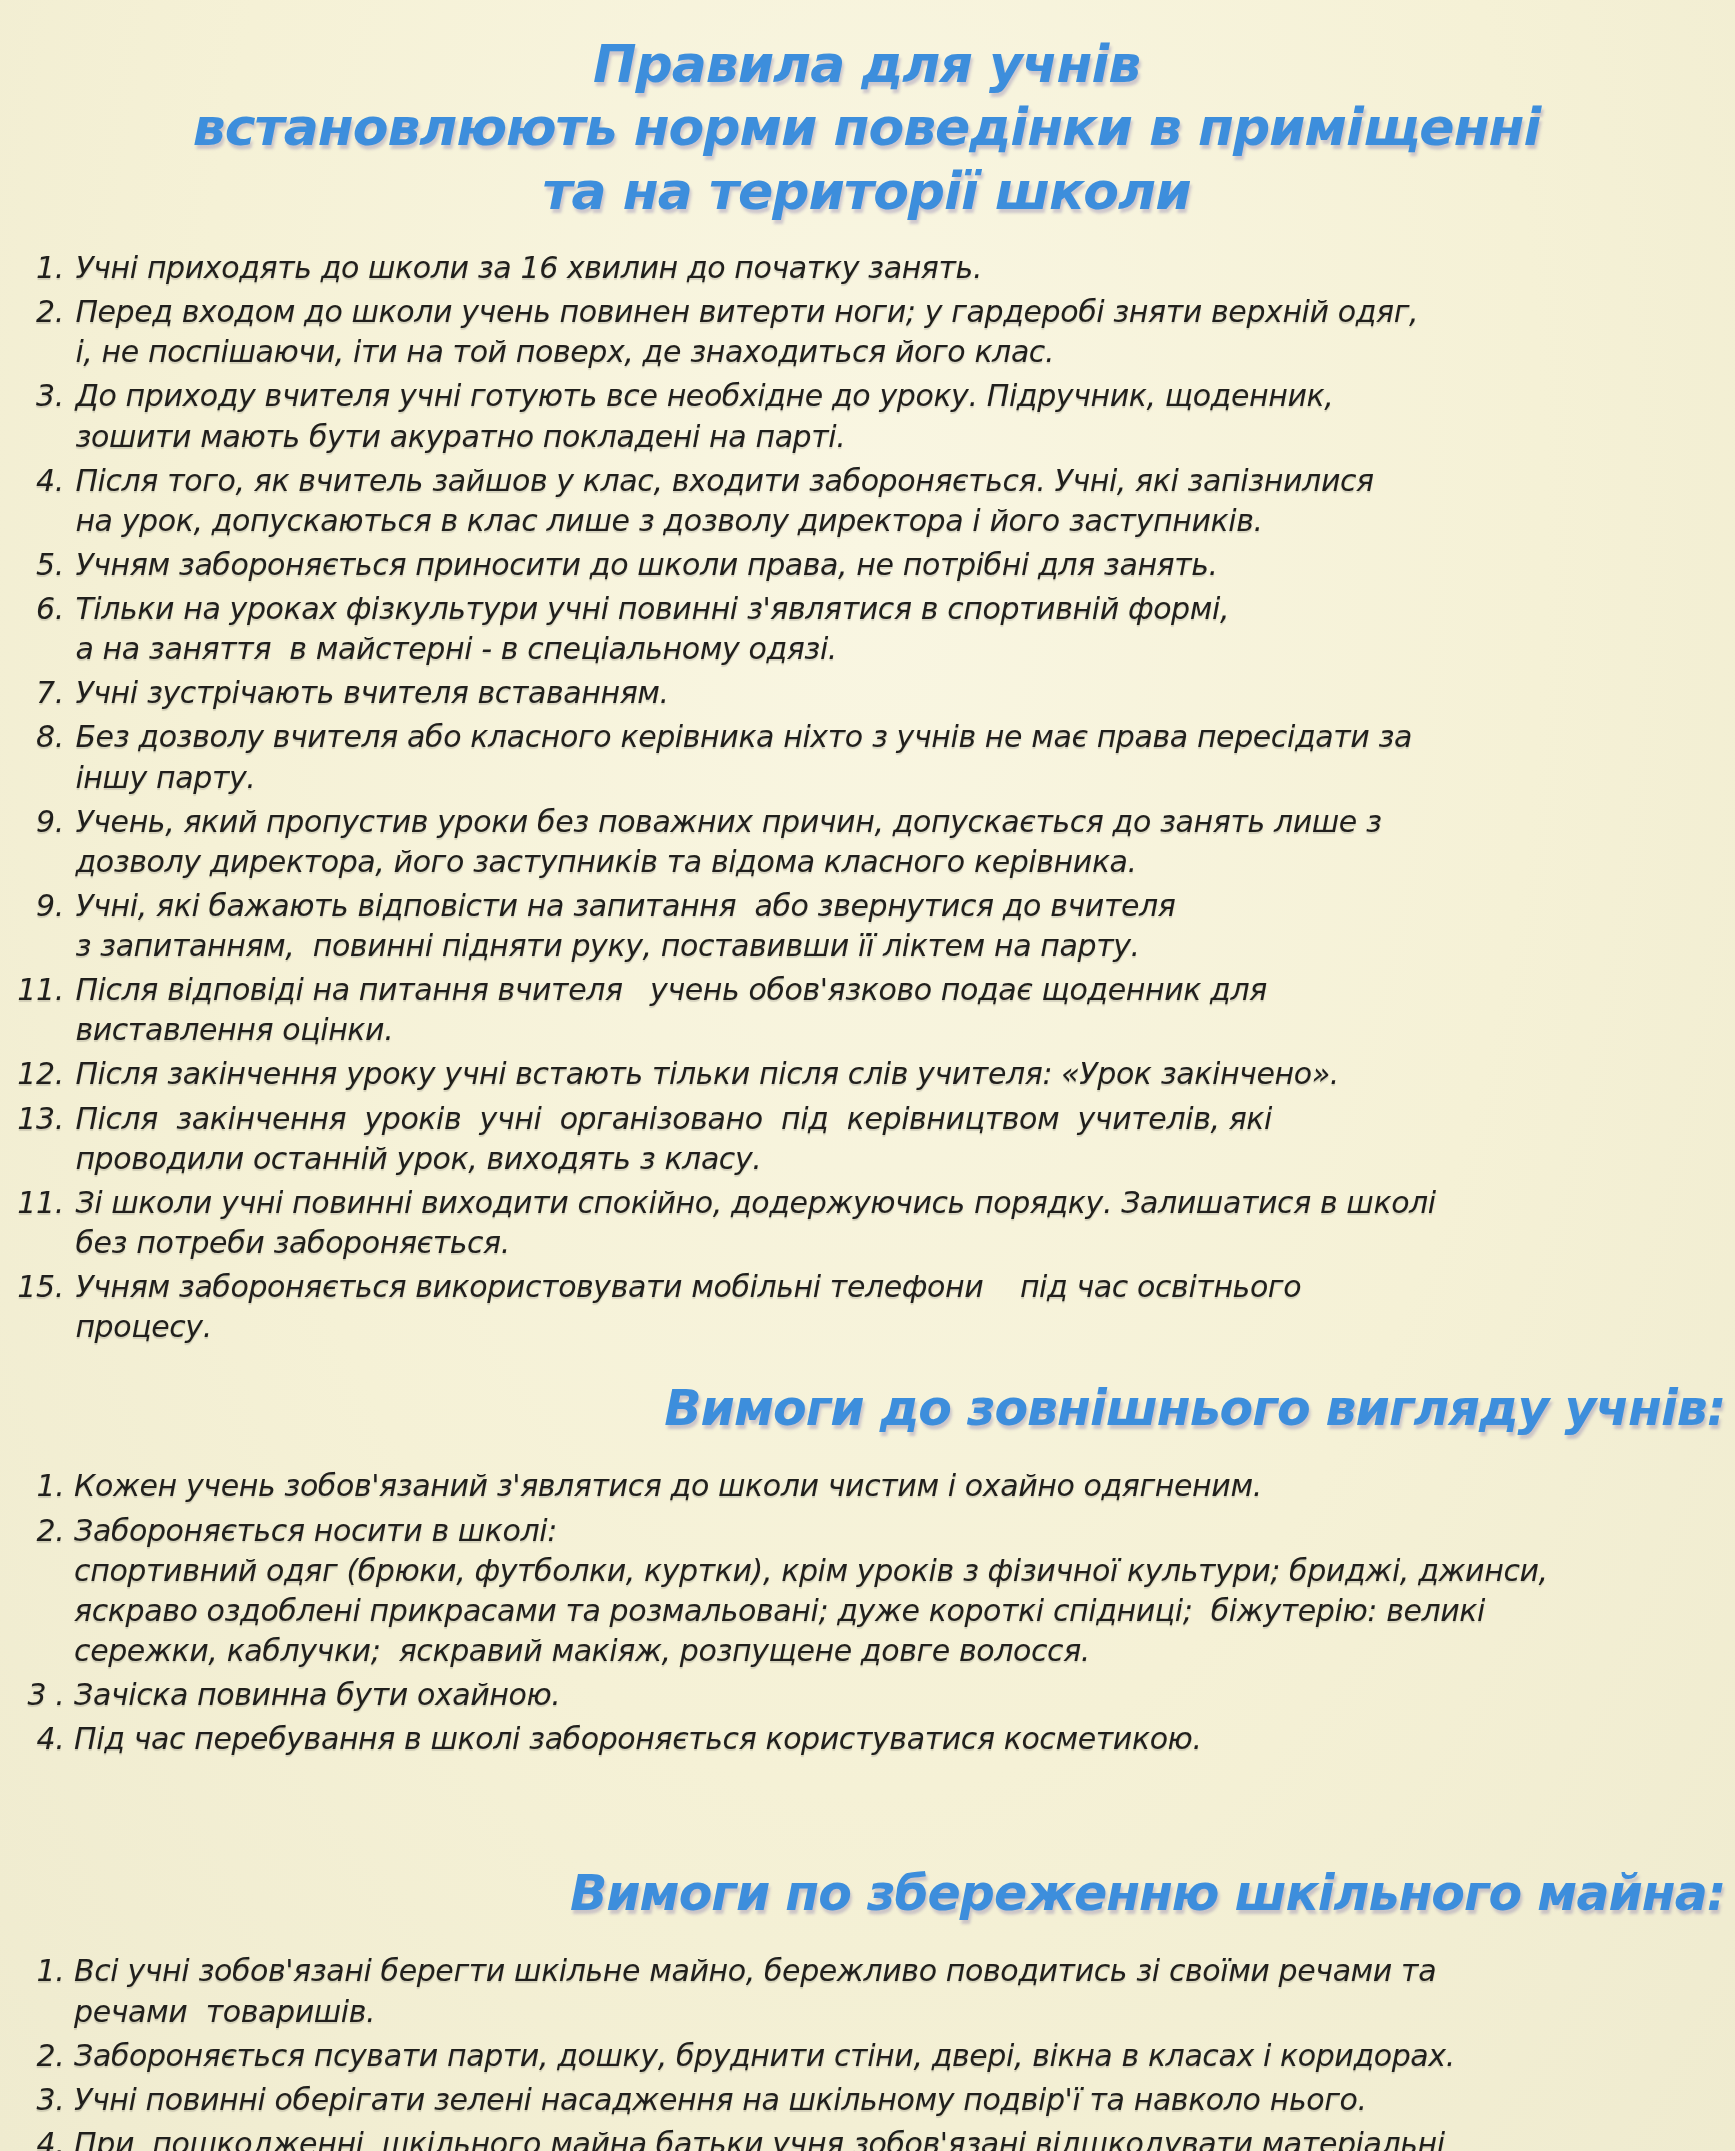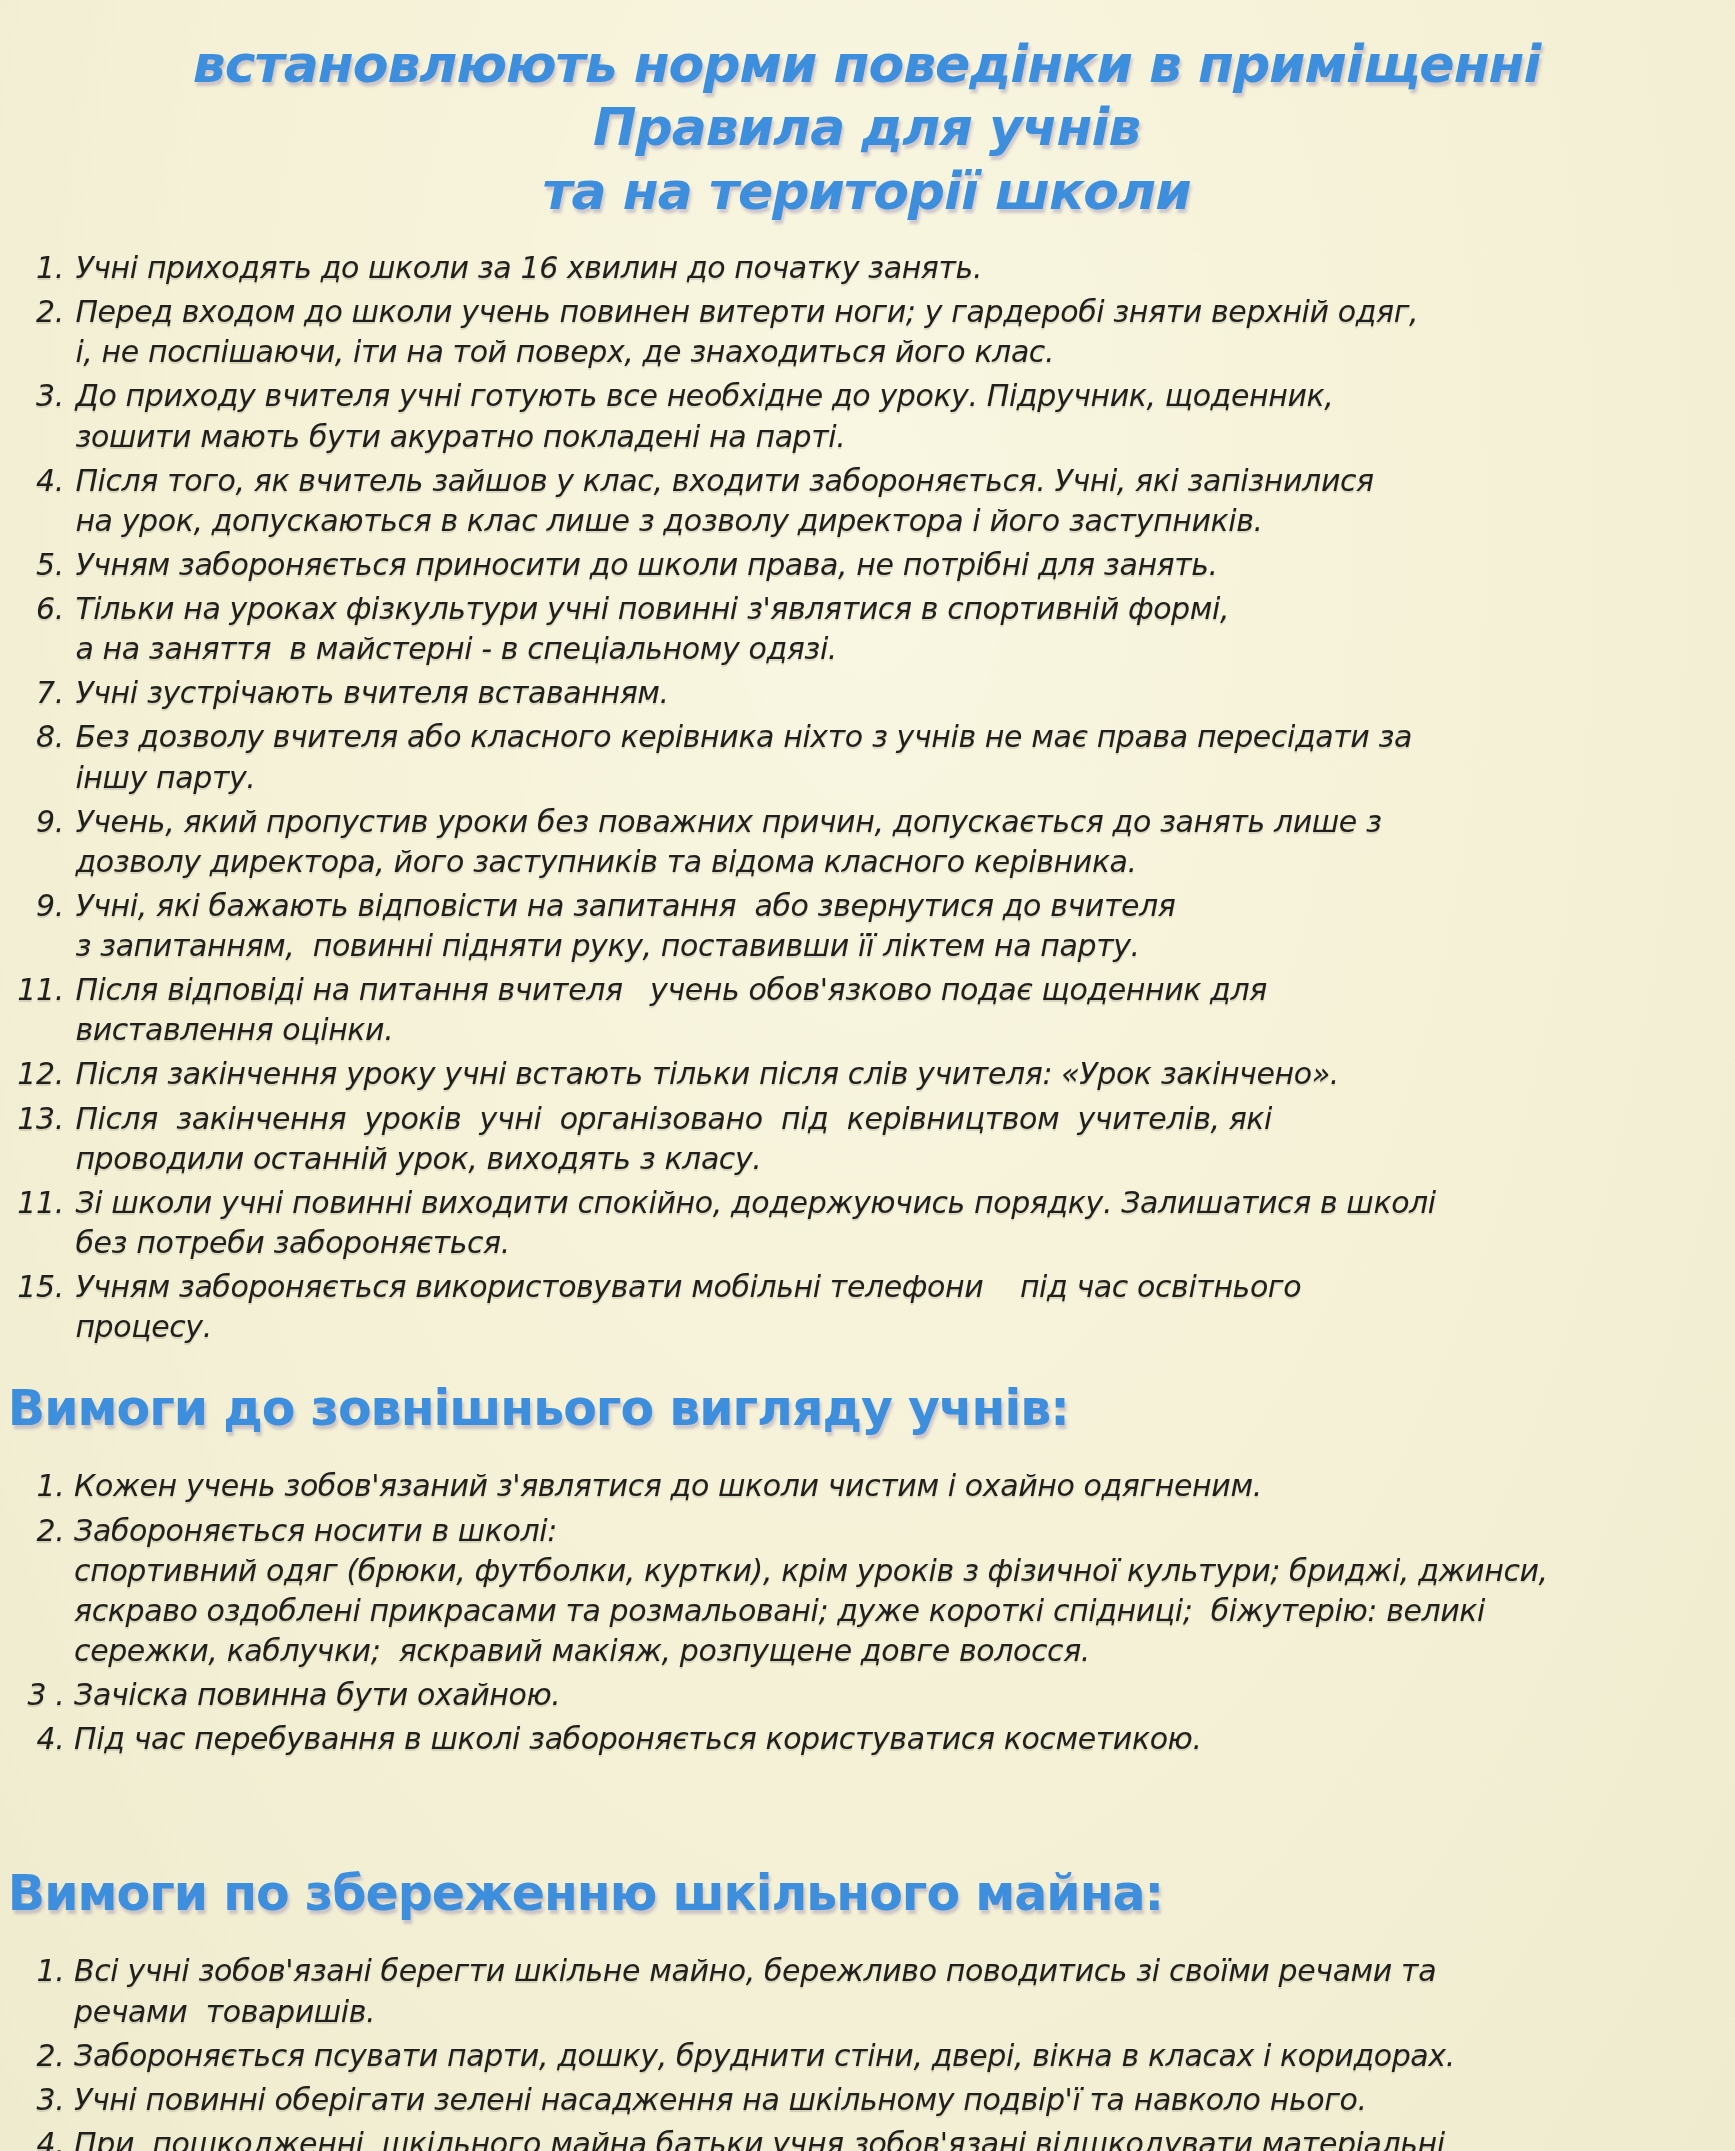--- a/index.html
+++ b/index.html
@@ -22,22 +22,23 @@
     color: #3d8edc;
     font-style: italic;
     font-weight: 700;
     font-size: 52px;
     line-height: 1.22;
     letter-spacing: -1px;
     text-shadow: 1.9px 3.9px 2.9px rgba(110, 95, 165, 0.30);
     margin: 7.8px 0 25px 0;
   }
   .section-heading {
-    text-align: left;
+    text-align: right;
     color: #3d8edc;
+    font-style: italic;
     font-weight: 700;
     font-size: 49px;
     letter-spacing: -1px;
     text-shadow: 1.9px 3.9px 2.9px rgba(110, 95, 165, 0.30);
     margin: 33px 0 29px 0;
   }
   .section-heading.property { margin-top: 106px; }
   .rule-list { font-style: italic; }
   .rule-item {
     display: flex;
@@ -60,22 +61,22 @@
   }
   .sub-list .rule-item .num { flex-basis: 45px; padding-right: 9.7px; }
   .sub-list { padding-left: 11.6px; }
 </style>
 </head>
 <body>
 
 <div class="page">
 
   <div class="title">
+    <div>Правила для учнів</div>
     <div>встановлюють норми поведінки в приміщенні</div>
-    <div>Правила для учнів</div>
     <div>та  на  території школи</div>
   </div>
 
   <div class="rule-list">
     <div class="rule-item">
       <span class="num">1.</span>
       <span class="txt">Учні приходять до школи за 16 хвилин до початку занять.</span>
     </div>
     <div class="rule-item">
       <span class="num">2.</span>

